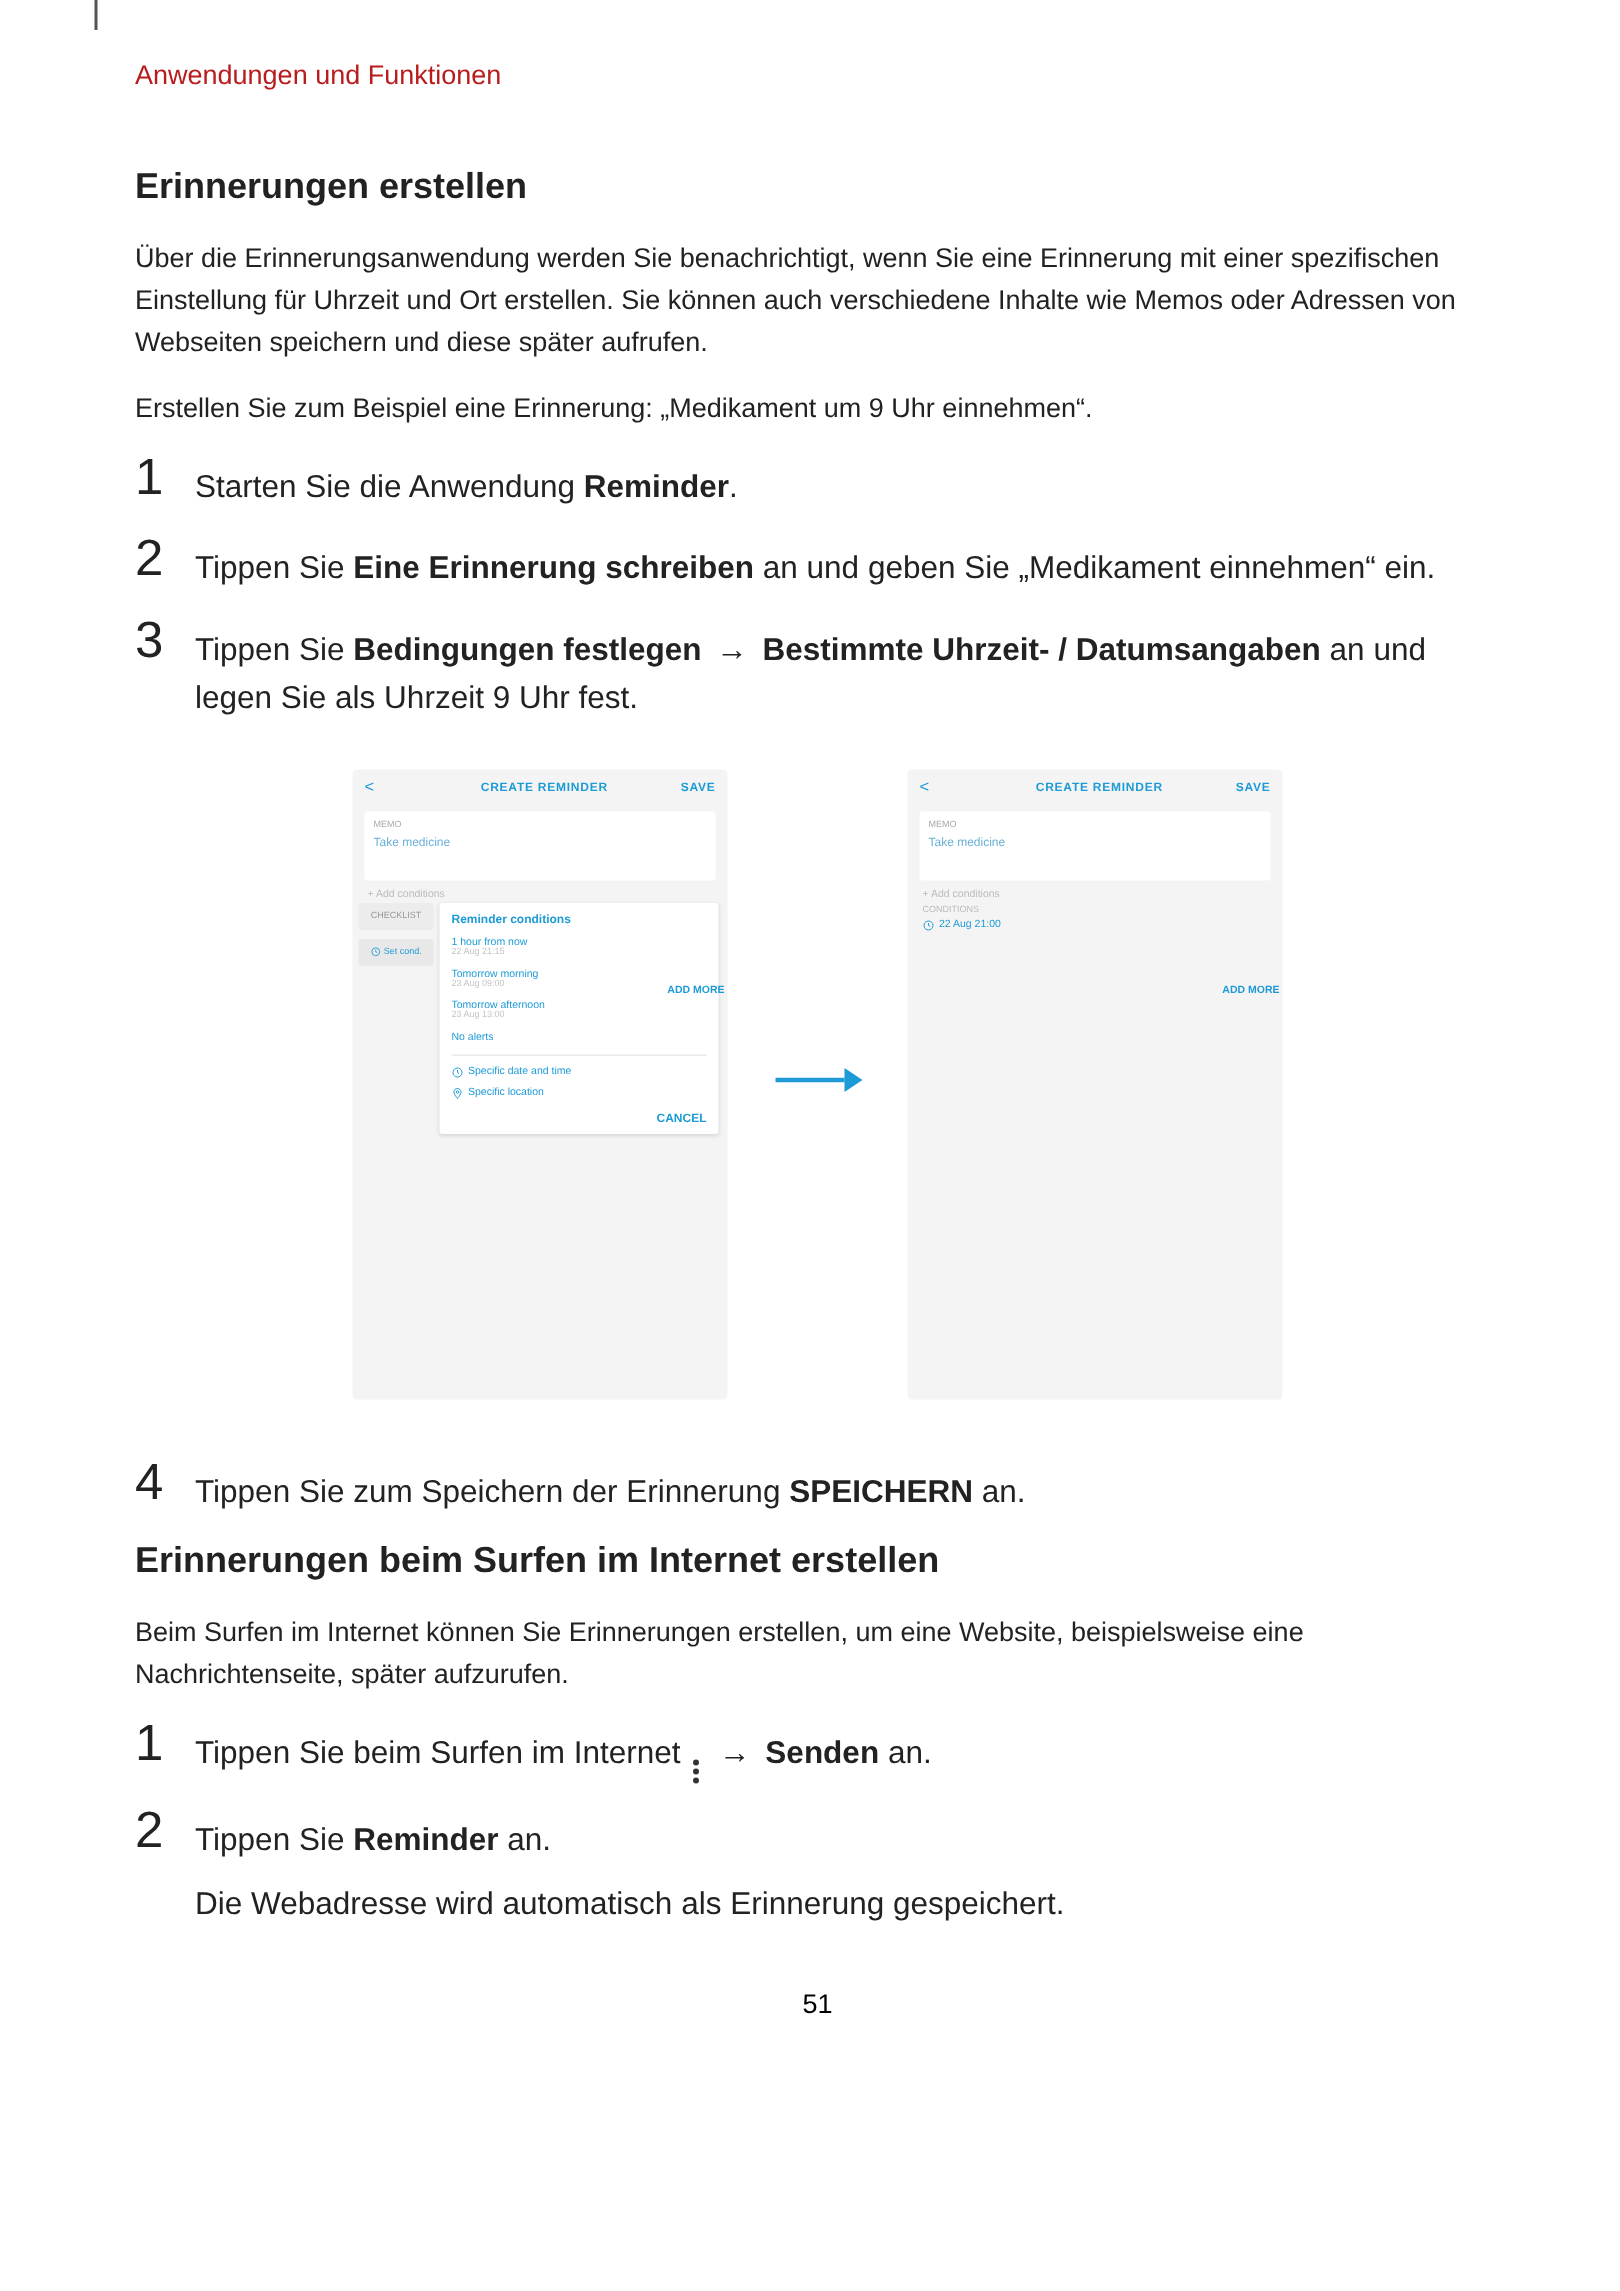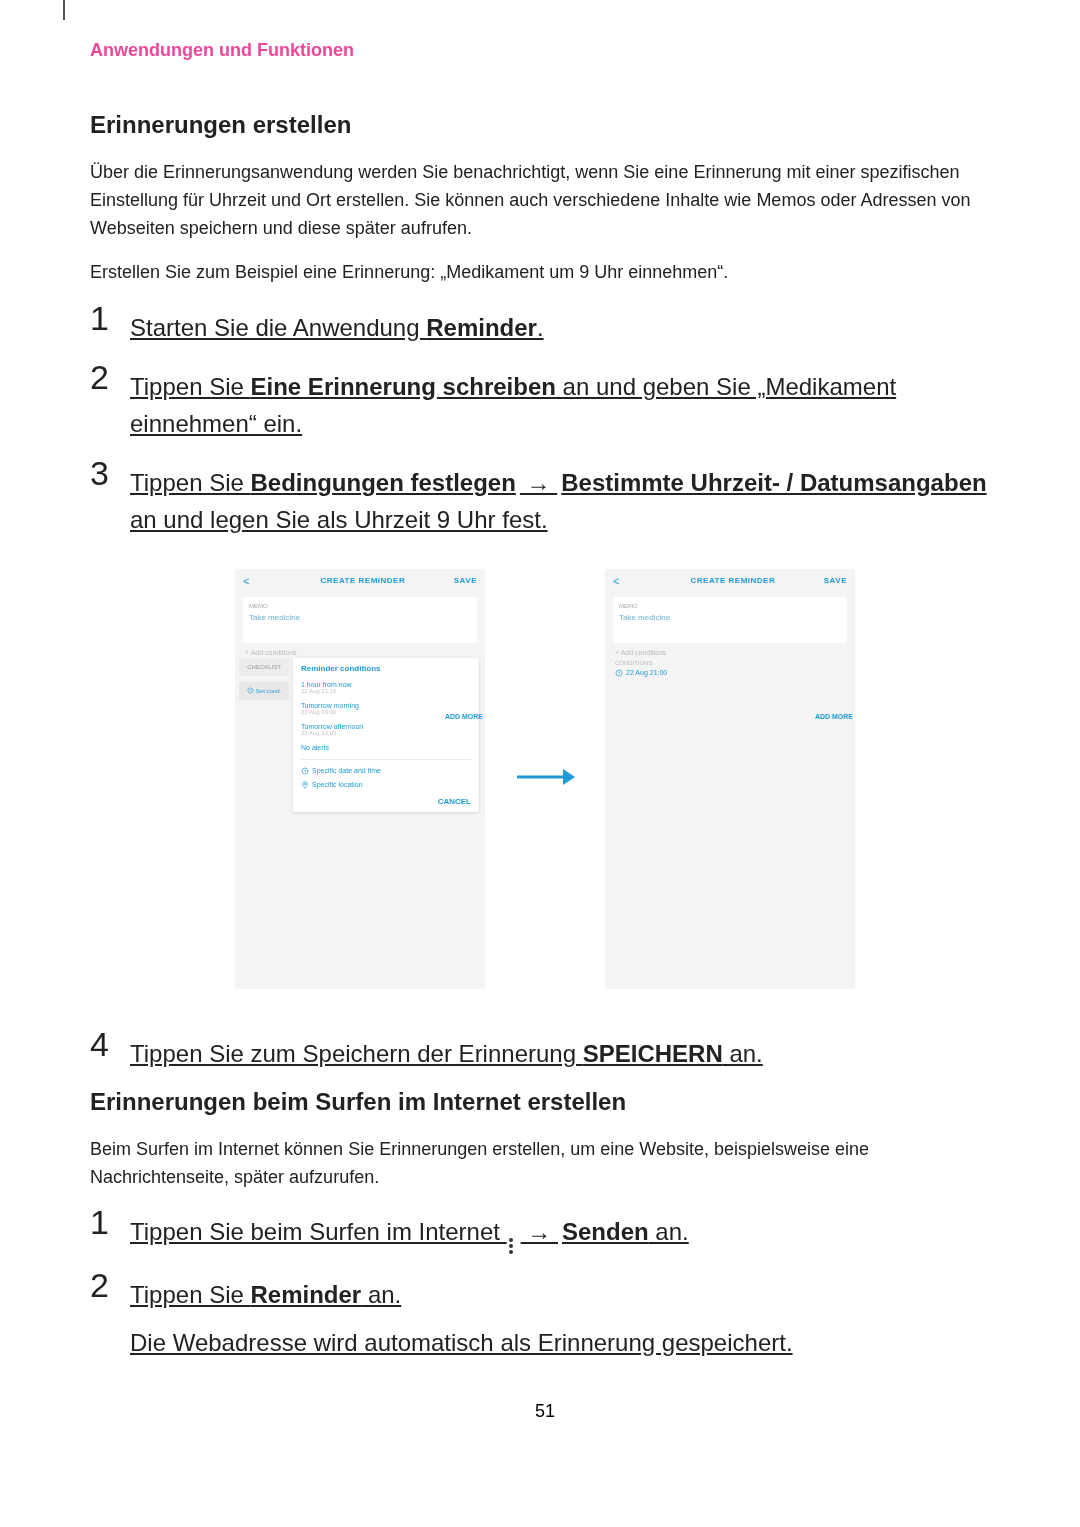--- a/index.html
+++ b/index.html
@@ -17,23 +17,22 @@
   .top-line {
     width: 2px;
     background: #555;
     height: 20px;
     position: absolute;
     top: 0;
     left: 63px;
   }
   .section-label {
     font-size: 18px;
-    color: #ec4899;
+    color: #b91c1c;
     margin-bottom: 50px;
-    font-weight: bold;
   }
   h2 {
     font-size: 24px;
     font-weight: 700;
     margin-bottom: 20px;
   }
   p {
     font-size: 18px;
     line-height: 1.55;
     margin-bottom: 16px;
@@ -46,25 +45,24 @@
   }
   .step-num {
     font-size: 34px;
     font-weight: 400;
     color: #222;
     min-width: 32px;
     line-height: 1;
     margin-top: -2px;
   }
   .step-text {
-    font-size: 24px;
+    font-size: 21px;
     line-height: 1.55;
     padding-top: 6px;
     padding-left: 8px;
-    text-decoration: underline;
   }
   .step-text .sub {
     margin-top: 10px;
     display: block;
   }
   .bold { font-weight: 700; }
   .icon-more {
     display: inline-flex;
     flex-direction: column;
     justify-content: space-between;

